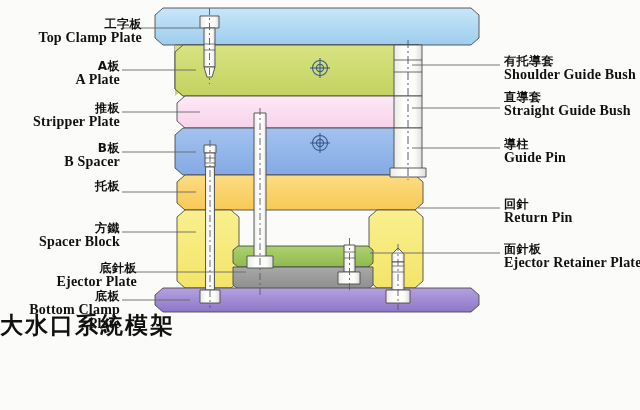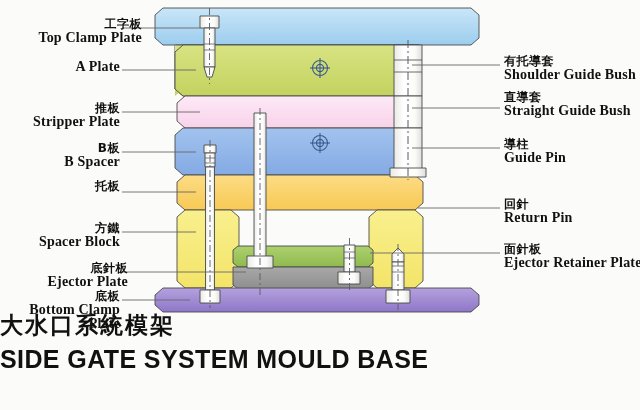--- a/index.html
+++ b/index.html
@@ -182,38 +182,39 @@
       <line x1="418" y1="208" x2="500" y2="208"></line>
       <line x1="370" y1="253" x2="500" y2="253"></line>
     </g>
   </svg>
 
   <div class="lbl r" style="left:0;top:18px;width:120px;margin-left:22px;">
     <span class="cn">工字板</span>
     <span class="en">Top Clamp Plate</span>
   </div>
   <div class="lbl r" style="left:0;top:60px;width:120px;">
+    <span class="cn">A板</span>
     <span class="en">A Plate</span>
   </div>
   <div class="lbl r" style="left:0;top:102px;width:120px;">
     <span class="cn">推板</span>
     <span class="en">Stripper Plate</span>
   </div>
   <div class="lbl r" style="left:0;top:142px;width:120px;">
     <span class="cn">B板</span>
     <span class="en">B Spacer</span>
   </div>
   <div class="lbl r" style="left:0;top:180px;width:120px;">
     <span class="cn">托板</span>
   </div>
   <div class="lbl r" style="left:0;top:222px;width:120px;">
     <span class="cn">方鐵</span>
     <span class="en">Spacer Block</span>
   </div>
-  <div class="lbl r" style="left:8px;top:262px;width:120px;">
+  <div class="lbl r" style="left:17px;top:262px;width:120px;">
     <span class="cn">底針板</span>
     <span class="en">Ejector Plate</span>
   </div>
   <div class="lbl r" style="left:0;top:290px;width:120px;">
     <span class="cn">底板</span>
     <span class="en">Bottom Clamp Plate</span>
   </div>
 
   <div class="lbl l" style="left:504px;top:55px;width:136px;">
     <span class="cn">有托導套</span>
@@ -231,16 +232,15 @@
     <span class="cn">回針</span>
     <span class="en">Return Pin</span>
   </div>
   <div class="lbl l" style="left:504px;top:243px;width:140px;">
     <span class="cn">面針板</span>
     <span class="en">Ejector Retainer Plate</span>
   </div>
 
   <div id="title">
     <span class="t-cn">大水口系統模架</span>
-    <span class="t-en">SIDE GATE SYSTEM MOULD BASE</span>
   </div>
 
 </div>
 
 </body></html>

